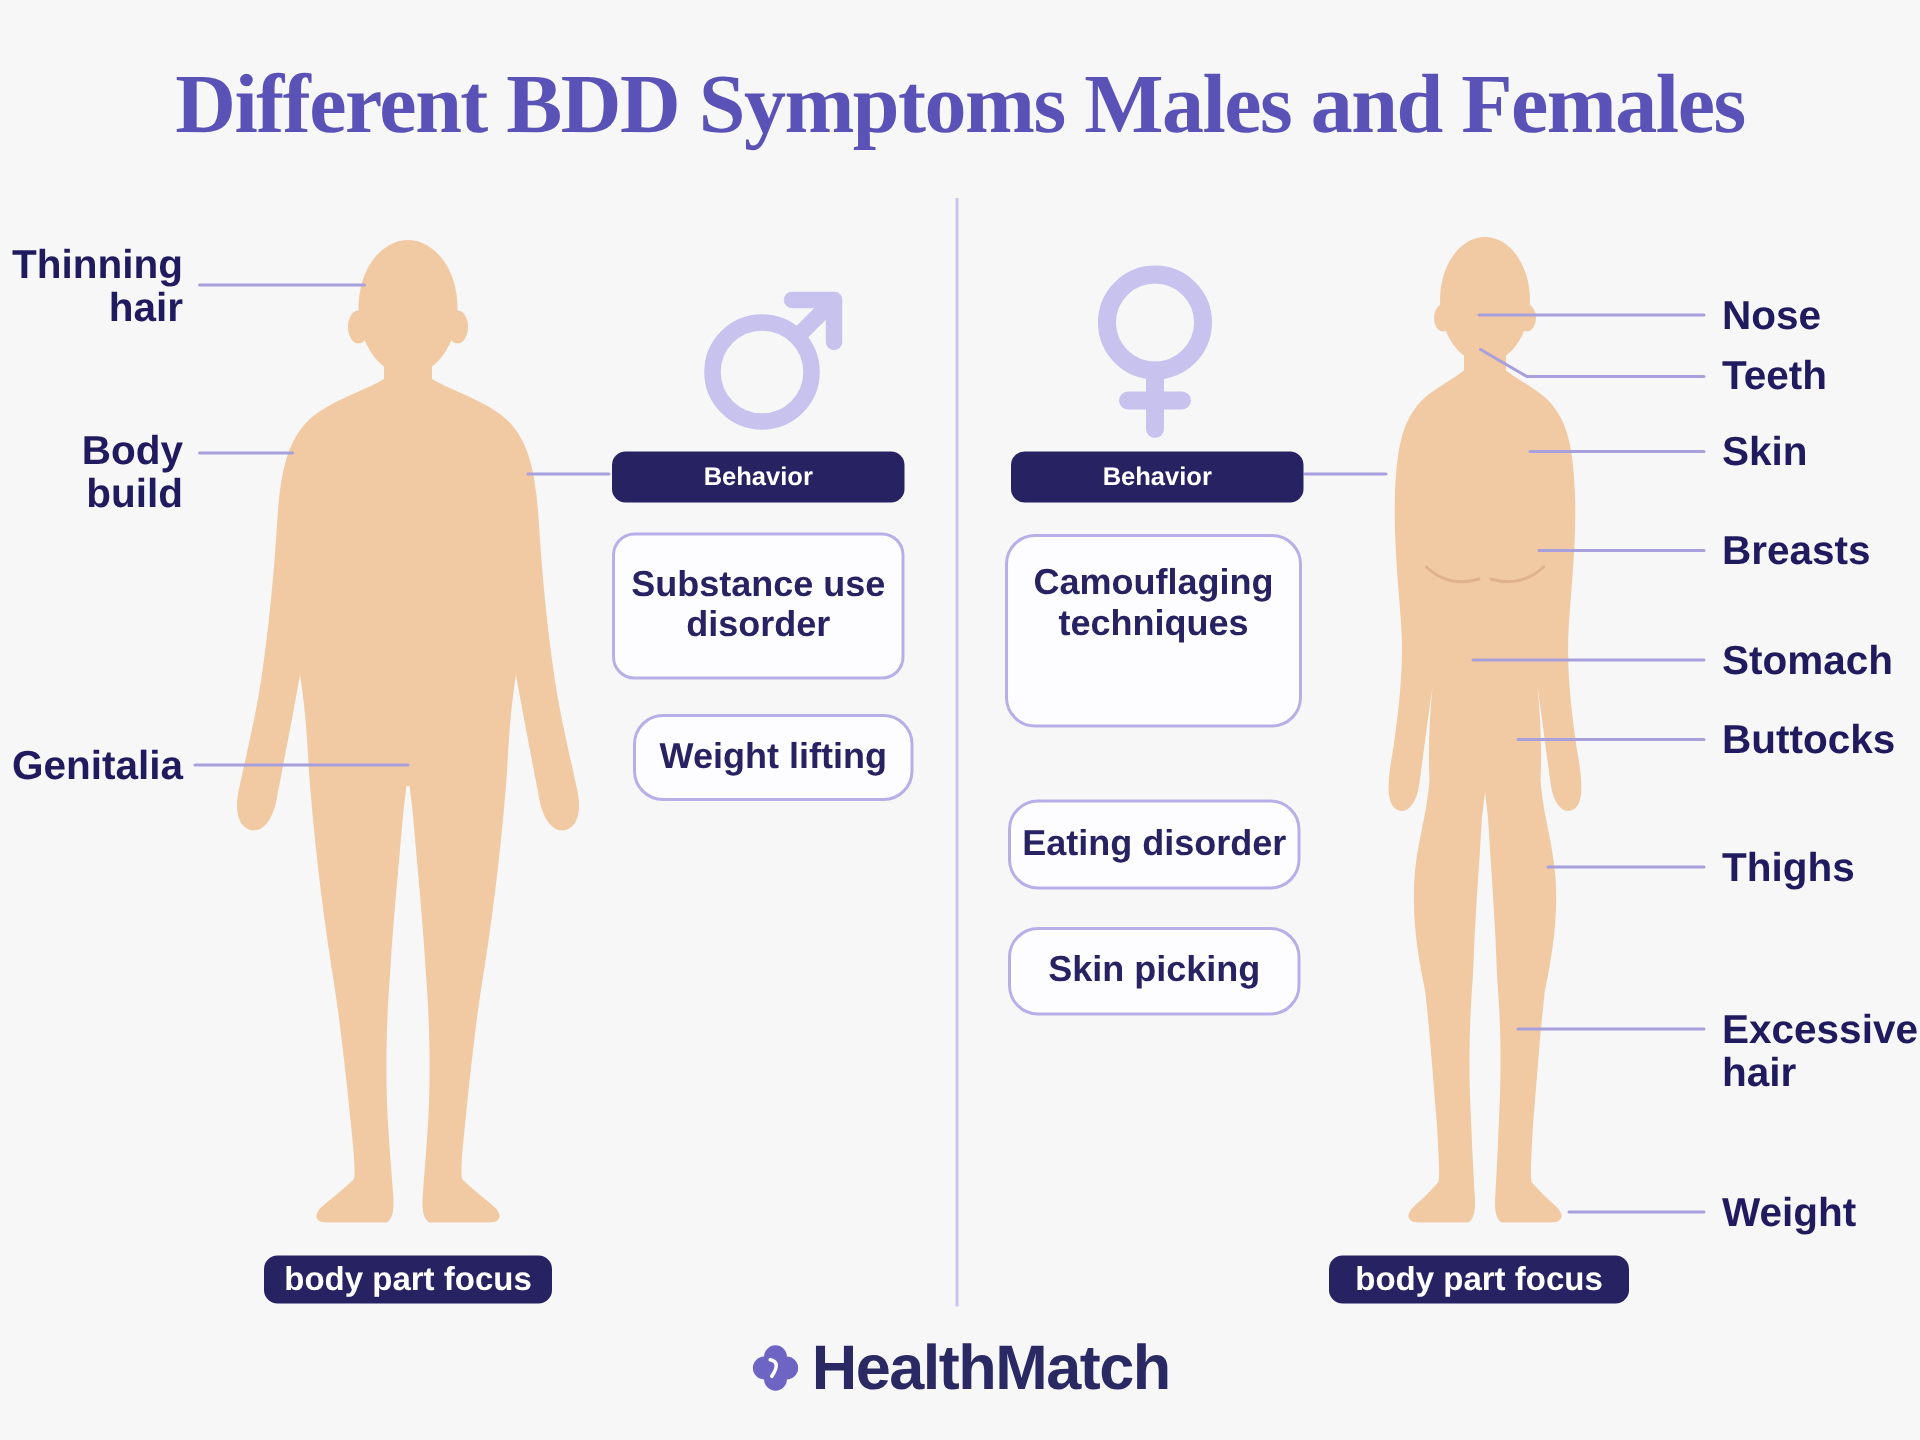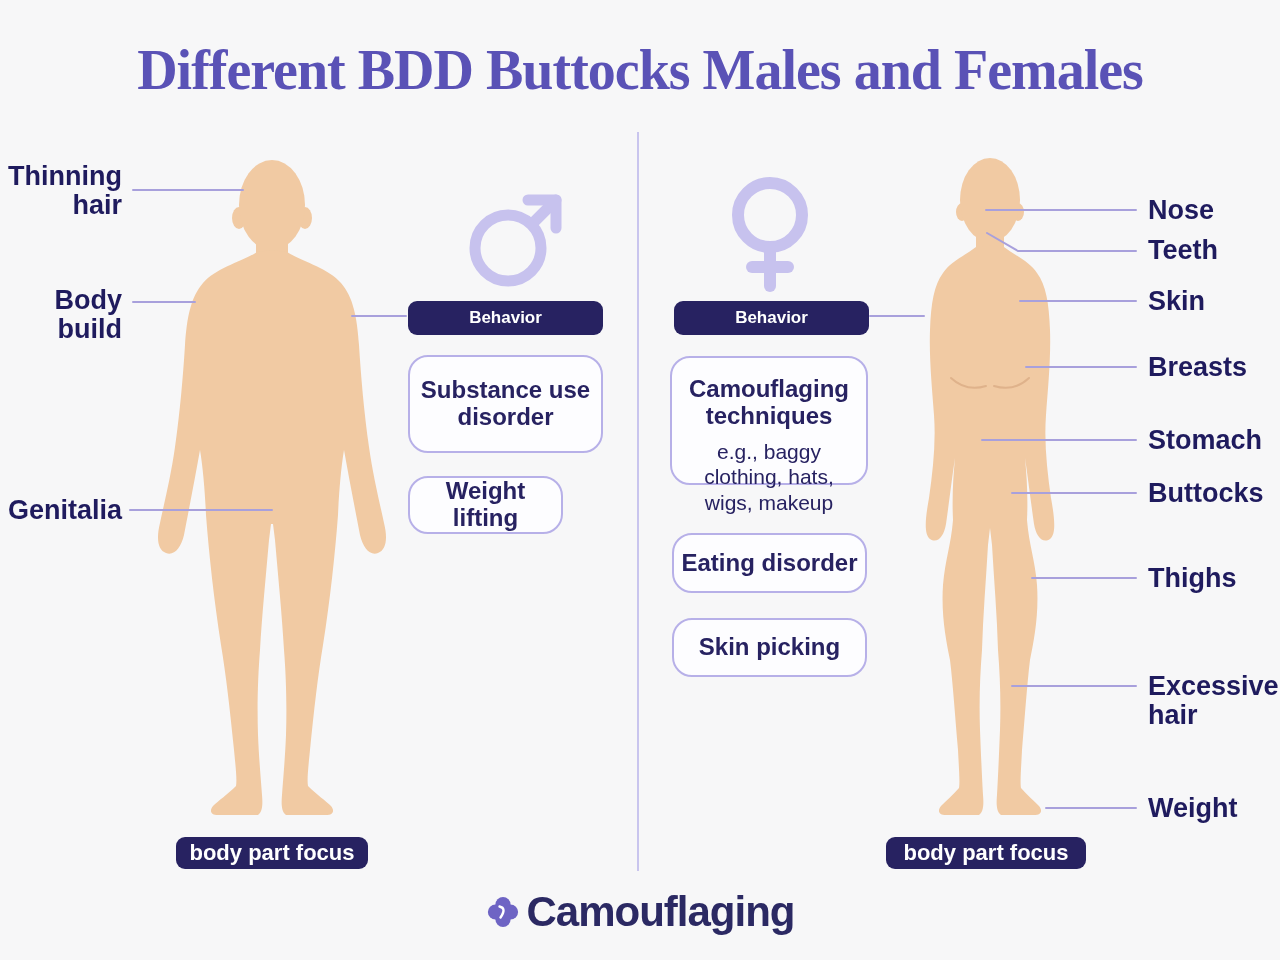--- a/index.html
+++ b/index.html
@@ -54,22 +54,22 @@
   .behavior-badge-female{left:674px; top:301px; width:195px;}
   .focus-badge-male{left:176px; top:837px; width:192px; height:32px; font-size:22px;}
   .focus-badge-female{left:886px; top:837px; width:200px; height:32px; font-size:22px;}
 
   .sym-box{
     position:absolute; background:var(--c-box_bg); border:2px solid var(--c-box_border);
     border-radius:20px; box-sizing:border-box; color:var(--c-navy);
     display:flex; flex-direction:column; align-items:center; justify-content:center;
     text-align:center; font-weight:bold; font-size:24px; line-height:1.12;
   }
-  .mbox1{left:408px; top:355px; width:195px; height:98px;}
-  .mbox2{left:408px; top:476px; width:155px; height:58px;}
+  .mbox1{left:408px; top:355px; width:195px; height:98px;border-radius:15px;}
+  .mbox2{left:422px; top:476px; width:187px; height:58px;}
   .fbox1{left:670px; top:356px; width:198px; height:129px; justify-content:flex-start; padding-top:18px;}
   .fbox2{left:672px; top:533px; width:195px; height:60px;}
   .fbox3{left:672px; top:618px; width:195px; height:59px;}
   .box-detail{font-weight:normal; font-size:21px; line-height:1.22; margin-top:9px; padding:0 8px;}
 
   .footer{
     position:absolute; left:0; top:884px; width:1280px; height:56px;
     display:flex; align-items:center; justify-content:center; gap:7px;
   }
   .brand{
@@ -167,35 +167,34 @@
       <line class="leader" x1="1020" y1="301" x2="1136" y2="301"></line>
       <line class="leader" x1="1026" y1="367" x2="1136" y2="367"></line>
       <line class="leader" x1="982" y1="440" x2="1136" y2="440"></line>
       <line class="leader" x1="1012" y1="493" x2="1136" y2="493"></line>
       <line class="leader" x1="1032" y1="578" x2="1136" y2="578"></line>
       <line class="leader" x1="1012" y1="686" x2="1136" y2="686"></line>
       <line class="leader" x1="1046" y1="808" x2="1136" y2="808"></line>
     </g>
   </svg>
 
-  <div class="page-title">Different BDD Buttocks Males and Females</div>
+  <div class="page-title">Different BDD Symptoms Males and Females</div>
 
   <div class="bp-label bp-left ml-thinning">Thinning hair</div>
   <div class="bp-label bp-left ml-body">Body build</div>
   <div class="bp-label bp-left ml-genitalia">Genitalia</div>
 
   <div class="badge behavior-badge-male">Behavior</div>
   <div class="sym-box mbox1">Substance use disorder</div>
   <div class="sym-box mbox2">Weight lifting</div>
   <div class="badge focus-badge-male">body part focus</div>
 
   <div class="badge behavior-badge-female">Behavior</div>
   <div class="sym-box fbox1">
     <span>Camouflaging techniques</span>
-    <span class="box-detail">e.g., baggy clothing, hats, wigs, makeup</span>
   </div>
   <div class="sym-box fbox3">Skin picking</div>
   <div class="sym-box fbox2">Eating disorder</div>
   <div class="badge focus-badge-female">body part focus</div>
 
   <div class="bp-label bp-right fl-nose">Nose</div>
   <div class="bp-label bp-right fl-teeth">Teeth</div>
   <div class="bp-label bp-right fl-skin">Skin</div>
   <div class="bp-label bp-right fl-breasts">Breasts</div>
   <div class="bp-label bp-right fl-stomach">Stomach</div>
@@ -207,16 +206,16 @@
   <div class="footer">
     <svg width="34" height="34" viewBox="0 0 34 34">
       <g fill="var(--c-logo)">
         <circle cx="17" cy="9.5" r="7.6"></circle>
         <circle cx="24.5" cy="17" r="7.6"></circle>
         <circle cx="17" cy="24.5" r="7.6"></circle>
         <circle cx="9.5" cy="17" r="7.6"></circle>
       </g>
       <path d="M 13.5 11.5 Q 21 13 14.5 22.5" fill="none" stroke="#ffffff" stroke-width="2.4" stroke-linecap="round"></path>
     </svg>
-    <span class="brand">Camouflaging</span>
+    <span class="brand">HealthMatch</span>
   </div>
 
 </div>
 
 </body></html>

